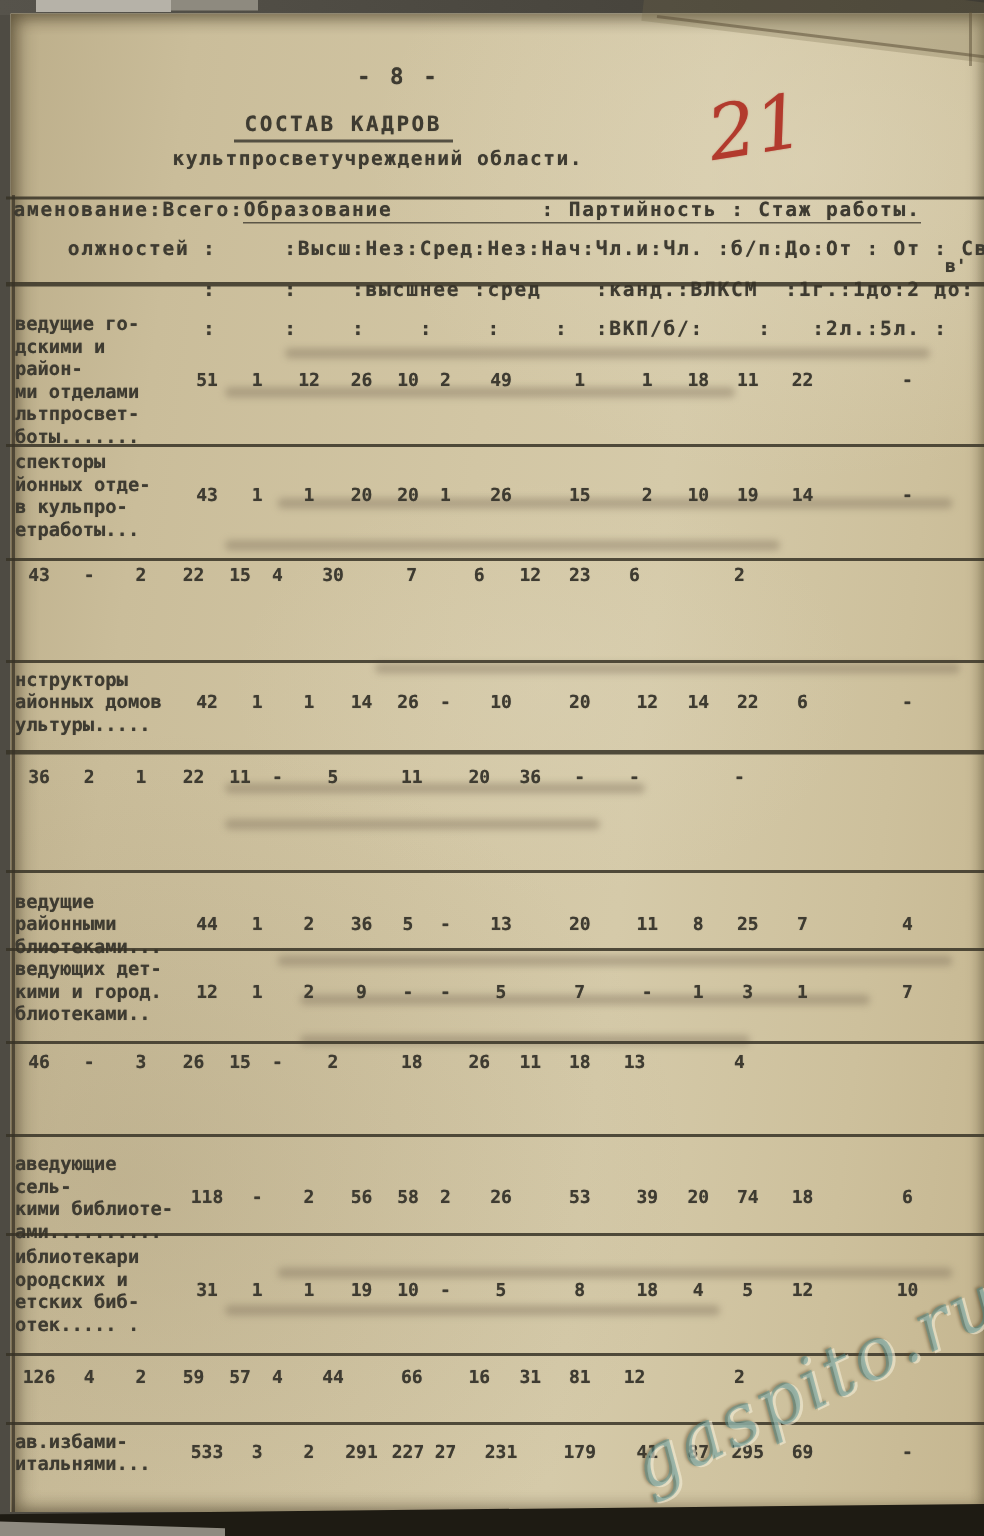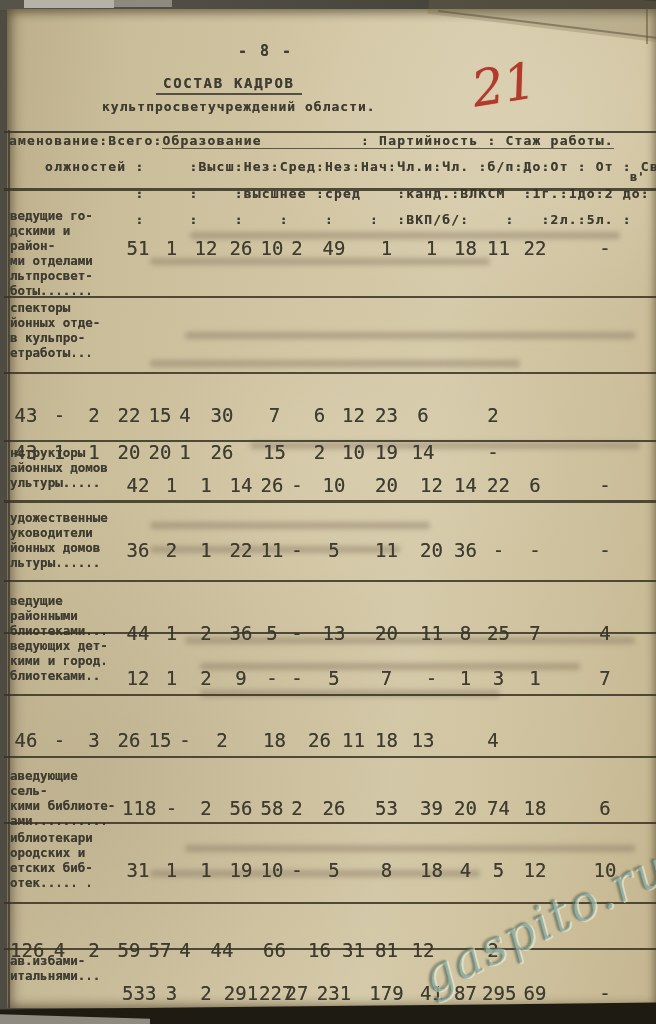--- a/index.html
+++ b/index.html
@@ -25,35 +25,35 @@
   .fold-line { position:absolute; left:438px; top:10px; width:236px; height:2px; background:rgba(92,80,56,.55); transform:rotate(7deg); transform-origin:left center; }
   .fold-shade{ position:absolute; left:430px; top:-26px; width:260px; height:40px; background:rgba(120,106,76,.28); transform:rotate(7deg); transform-origin:left center; }
   .right-edge-line { position:absolute; left:646px; top:8px; width:2px; height:36px; background:rgba(92,80,56,.5); }
 
   .bottom-edge { position:absolute; left:-8px; bottom:-8px; width:680px; height:26px; background:#1e1b13; transform:rotate(-.6deg); }
   .bottom-wedge { position:absolute; left:0; bottom:0; width:150px; height:13px; background:#8f8b81; clip-path:polygon(0 25%,100% 60%,100% 100%,0 100%); }
 
   .pageno { position:absolute; left:238px; top:42px; font-size:15px; font-weight:bold; letter-spacing:2px; }
   .title  { position:absolute; left:156px; top:75px; font-size:14px; font-weight:bold; letter-spacing:1.7px;
             border-bottom:2px solid rgba(62,59,49,.85); padding:0 7px 2px 7px; }
-  .subtitle { position:absolute; left:102px; top:99px; font-size:13px; font-weight:bold; letter-spacing:1px; }
+  .subtitle { position:absolute; left:115px; top:99px; font-size:13px; font-weight:bold; letter-spacing:1px; }
   .handnum { position:absolute; left:472px; top:56px; font-family:"DejaVu Serif","Liberation Serif",serif;
              font-style:italic; font-size:50px; color:#b23a2d; transform:rotate(-9deg);
              text-shadow:0 0 1px rgba(178,58,45,.55); }
 
   .thead { position:absolute; left:9px; top:134px; font-size:13px; line-height:13.2px; letter-spacing:1.2px; white-space:pre; font-weight:bold; }
   .thead .u { border-bottom:1.6px solid rgba(62,59,49,.8); }
   .hr { position:absolute; left:4px; width:652px; height:2px; background:rgba(55,50,38,.85); }
   .hr.thick { height:3px; }
   .vline { position:absolute; left:8px; top:130px; width:2px; height:878px; background:rgba(55,50,38,.7); }
   .margin-letter { position:absolute; left:630px; top:170px; font-size:12px; font-weight:bold; }
 
-  .trow { position:absolute; left:10px; width:534px; display:flex; align-items:flex-start; }
+  .trow { position:absolute; left:10px; width:534px; display:flex; align-items:center; }
   .tname { flex:0 0 112px; font-size:12.5px; line-height:15px; white-space:pre-line; font-weight:bold; }
-  .tvals { display:flex; align-items:flex-end; font-size:19px; line-height:16px; font-weight:normal;margin-top:32px; }
+  .tvals { display:flex; align-items:flex-end; font-size:12px; line-height:16px; font-weight:bold; }
   .c { text-align:center; }
   .w0{width:32px}.w1{width:35px}.w2{width:34px}.w3{width:36px}.w4{width:26px}.w5{width:24px}
   .w6{width:50px}.w7{width:55px}.w8{width:35px}.w9{width:33px}.w10{width:33px}.w11{width:40px}.w12{width:100px}
 
   .bleed { position:absolute; height:7px; border-radius:4px; background:rgba(126,113,90,.42); filter:blur(2.5px); }
   .watermark {
     position:absolute; left:424px; top:952px; transform:rotate(-26deg); transform-origin:0 50%;
     font-family:"DejaVu Serif","Liberation Serif",serif; font-style:italic; font-size:48px; letter-spacing:2px;
     color:rgba(74,141,146,.45);
     text-shadow:1.5px 1.5px 0 rgba(244,238,217,.6), -1px -1px 2px rgba(88,68,38,.45);
@@ -118,21 +118,21 @@
         <span class="c w7">1</span>
         <span class="c w8">1</span>
         <span class="c w9">18</span>
         <span class="c w10">11</span>
         <span class="c w11">22</span>
         <span class="c w12">-</span>
       </div>
   </div>
   <div class="hr" style="top:296px;"></div>
 
-  <div class="trow ink" style="top:300px;flex-direction:column;">
+  <div class="trow ink" style="top:300px;">
     <div class="tname">спекторы
 йонных отде-
 в кульпро-
 етработы...</div>
     <div class="tvals">
         <span class="c w0">43</span>
         <span class="c w1">1</span>
         <span class="c w2">1</span>
         <span class="c w3">20</span>
         <span class="c w4">20</span>
@@ -183,24 +183,20 @@
         <span class="c w8">12</span>
         <span class="c w9">14</span>
         <span class="c w10">22</span>
         <span class="c w11">6</span>
         <span class="c w12">-</span>
       </div>
   </div>
   <div class="hr thick" style="top:500px;"></div>
 
   <div class="trow ink" style="top:510px;">
-    <div class="tname">удожественные
-уководители
-йонных домов
-льтуры......</div>
     <div class="tvals">
         <span class="c w0">36</span>
         <span class="c w1">2</span>
         <span class="c w2">1</span>
         <span class="c w3">22</span>
         <span class="c w4">11</span>
         <span class="c w5">-</span>
         <span class="c w6">5</span>
         <span class="c w7">11</span>
         <span class="c w8">20</span>

